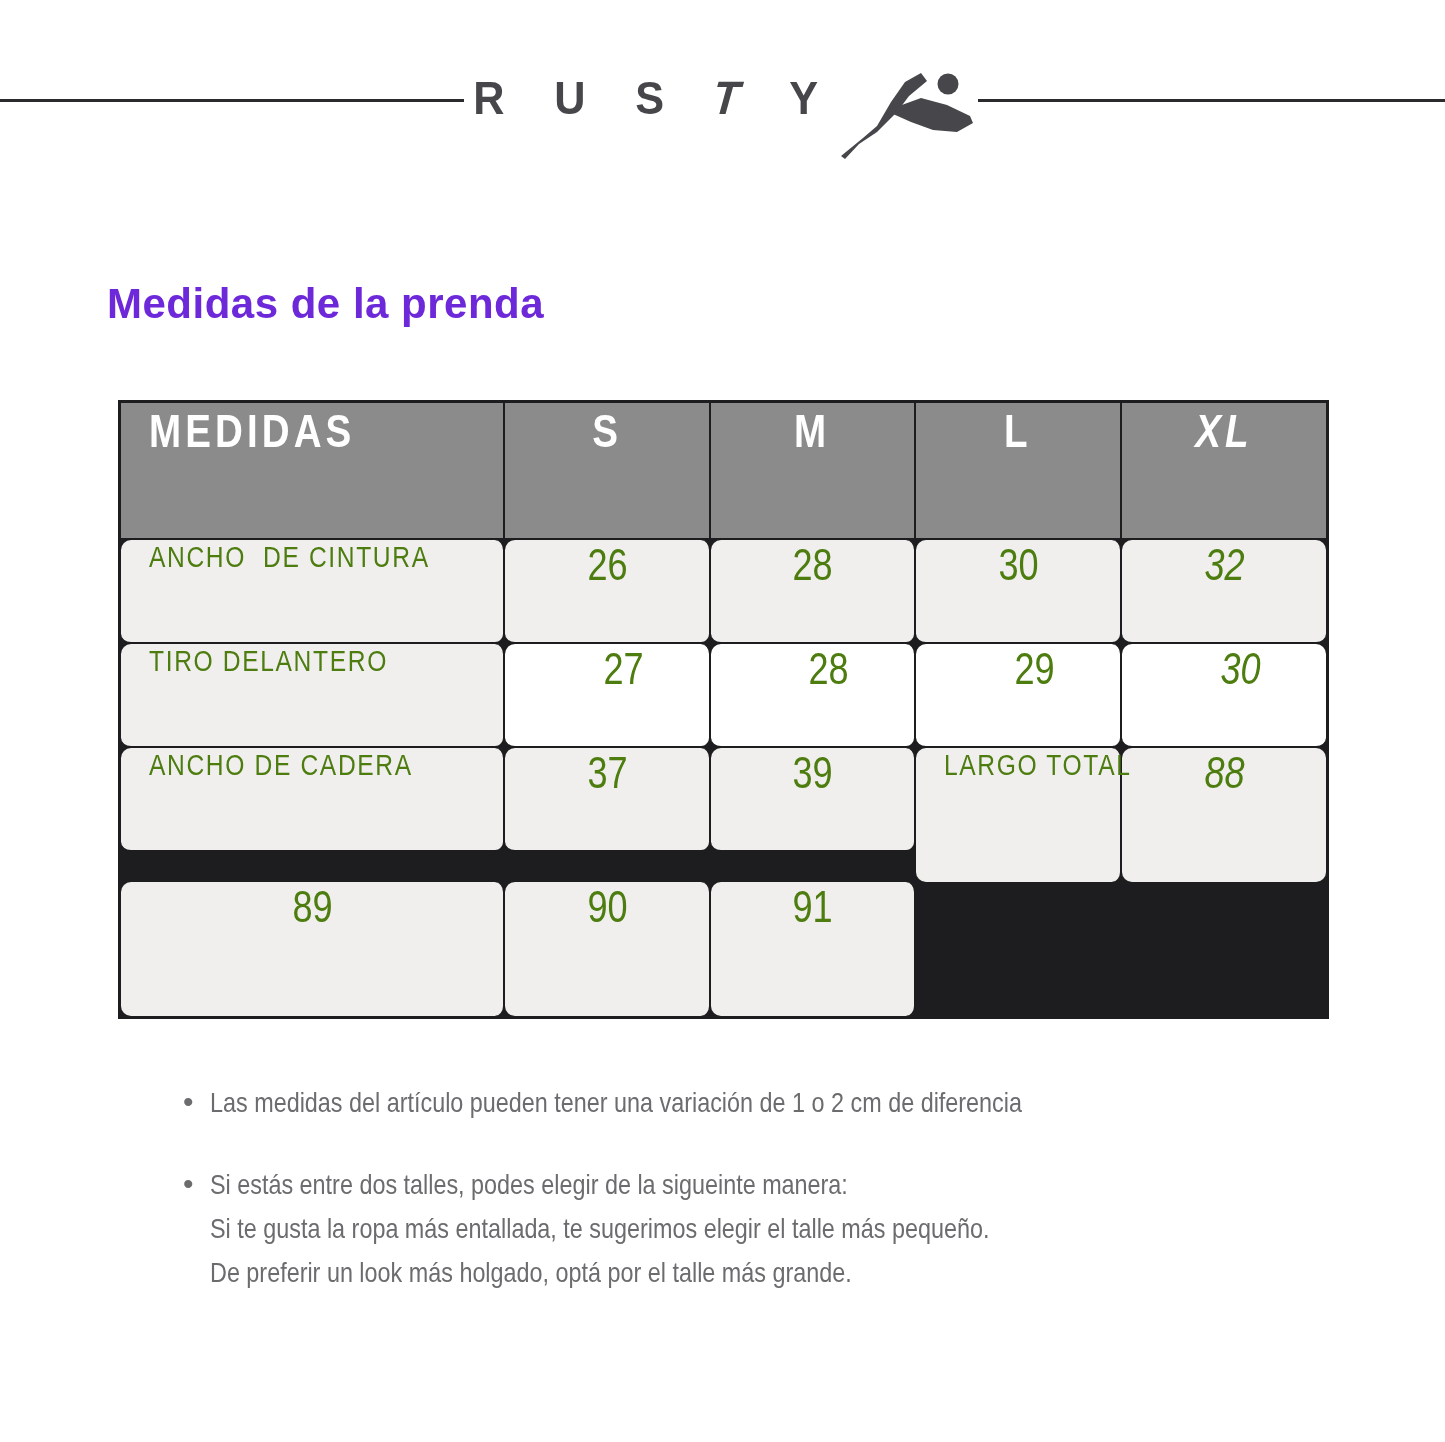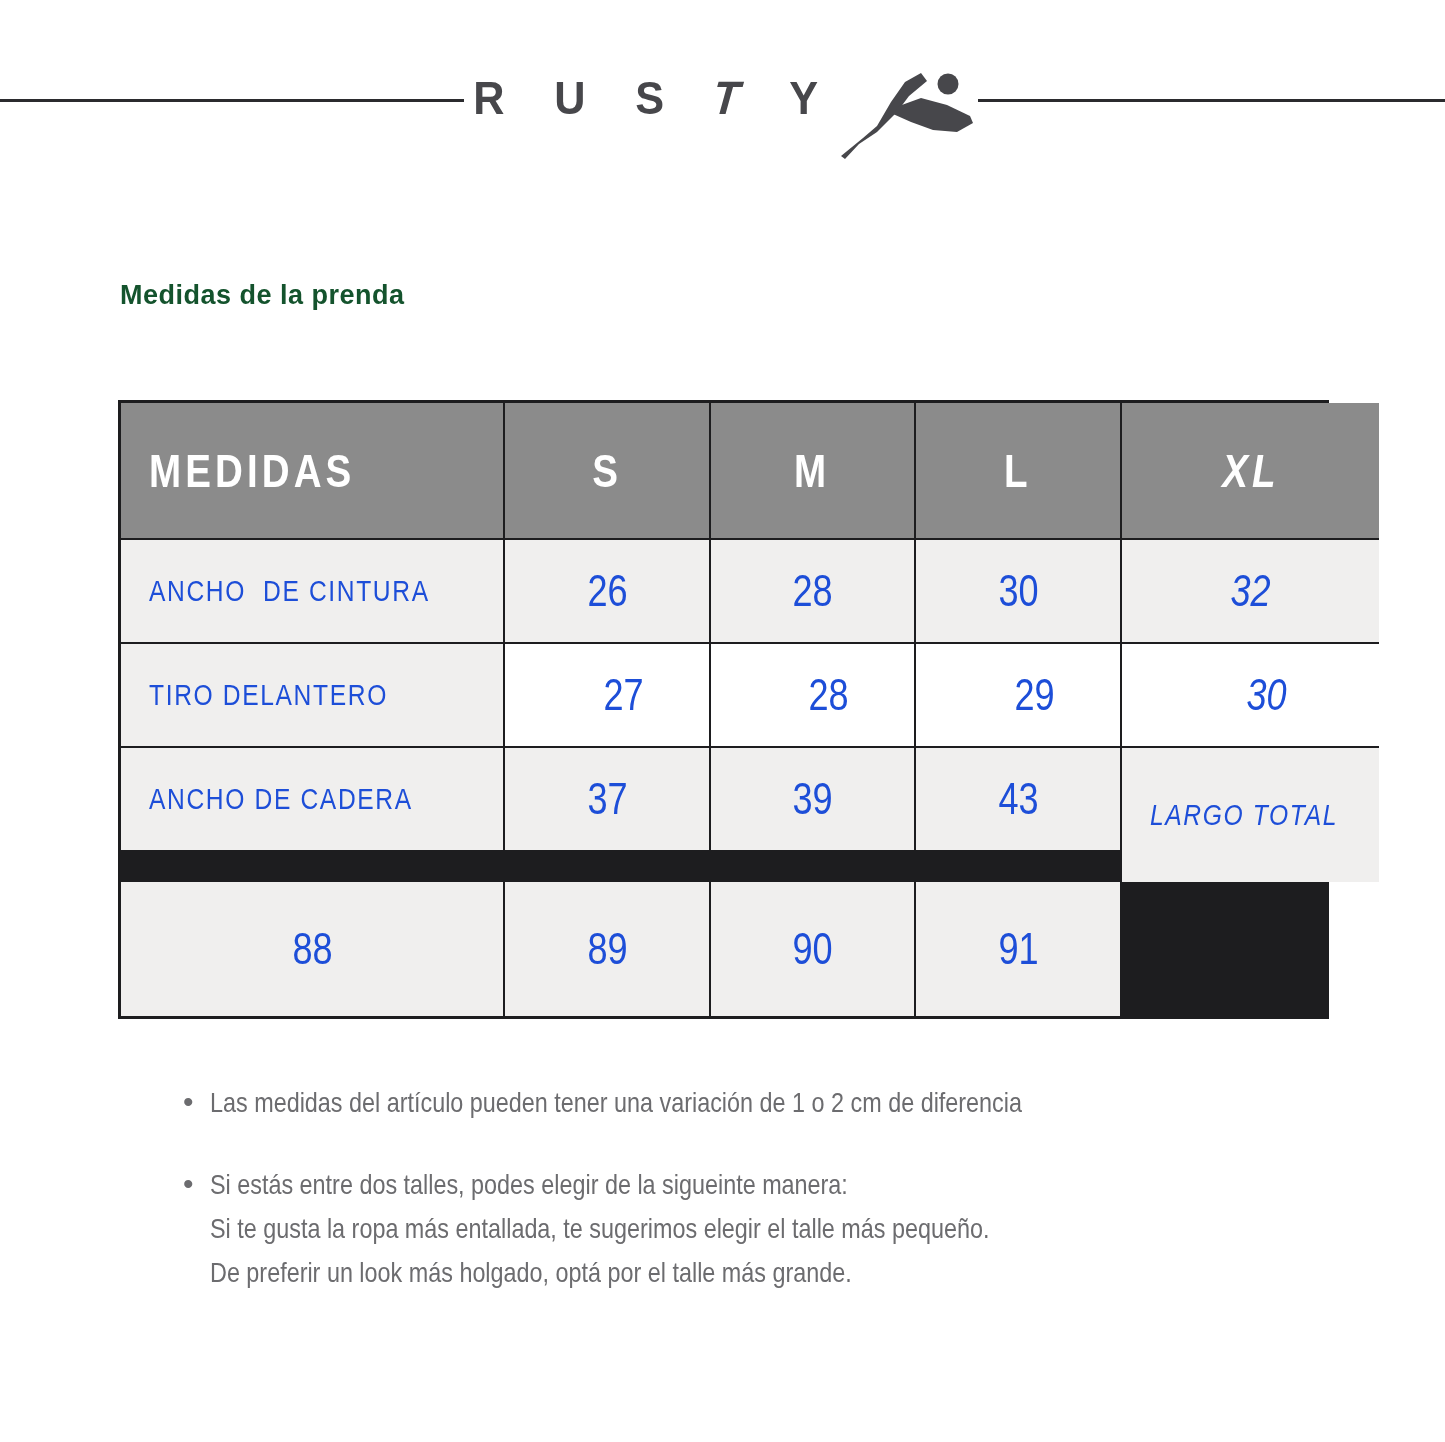--- a/index.html
+++ b/index.html
@@ -31,51 +31,51 @@
 
   .logo-mark {
     position: absolute; left: 833px; top: 52px;
     width: 140px; height: 114px;
   }
   .logo-mark svg { width: 100%; height: 100%; }
   .logo-mark path, .logo-mark circle { fill: #47474b; }
 
   
   .title {
-    position: absolute; left: 120px; top: 280px;
-    font-size: 27px; font-weight: 700;
-    color: #14532d; letter-spacing: 0.5px;
+    position: absolute; left: 107px; top: 280px;
+    font-size: 42px; font-weight: 700;
+    color: #6d28d9; letter-spacing: 0.5px;
   }
 
   
   .size-table {
     position: absolute; left: 118px; top: 400px;
     width: 1211px;
     display: grid;
     grid-template-columns: 384px 206px 205px 206px 1fr;
     border: 3px solid #1d1d1f;
     background: #1d1d1f;
   }
   .cell {
-    display: flex; align-items: center; justify-content: center;
+    display: flex; justify-content: center;
     border-right: 2px solid #1d1d1f;
     border-bottom: 2px solid #1d1d1f;
     background: #f0efee;
   }
   .cell:nth-child(5n) { border-right: none; font-style: italic; }
   .row-last .cell, .cell.last-row { border-bottom: none; }
 
   .th {
     height: 137px;
     background: #8b8b8b;
     color: #ffffff;
   }
   .th-label { justify-content: flex-start; padding-left: 28px; }
   .th .hdr-text { font-size: 47px; font-weight: 700; letter-spacing: 5px; }
-  .td { height: 104px; color: #1d4ed8; }
+  .td { height: 104px; color: #4d7c0f; border-radius: 10px; }
   .td.tall { height: 134px; }
   .td-label { justify-content: flex-start; padding-left: 28px; }
   .label-text { font-size: 30px; font-weight: 500; letter-spacing: 2px; white-space: pre; }
   .value-text { font-size: 44px; font-weight: 500; }
   .td.white-bg { background: #ffffff; padding-left: 32px; }
 
   .cond  { display: inline-block; transform: scaleX(0.82); transform-origin: 0 50%; }
   .cond-c{ display: inline-block; transform: scaleX(0.82); transform-origin: 50% 50%; }
 
   
@@ -171,23 +171,20 @@
     </div>
 
     <div class="cell td td-label">
       <span class="label-text cond">ANCHO DE CADERA</span>
     </div>
     <div class="cell td">
       <span class="value-text cond-c">37</span>
     </div>
     <div class="cell td">
       <span class="value-text cond-c">39</span>
-    </div>
-    <div class="cell td">
-      <span class="value-text cond-c">43</span>
     </div>
 
     <div class="cell td tall last-row td-label">
       <span class="label-text cond">LARGO TOTAL</span>
     </div>
     <div class="cell td tall last-row">
       <span class="value-text cond-c">88</span>
     </div>
     <div class="cell td tall last-row">
       <span class="value-text cond-c">89</span>

